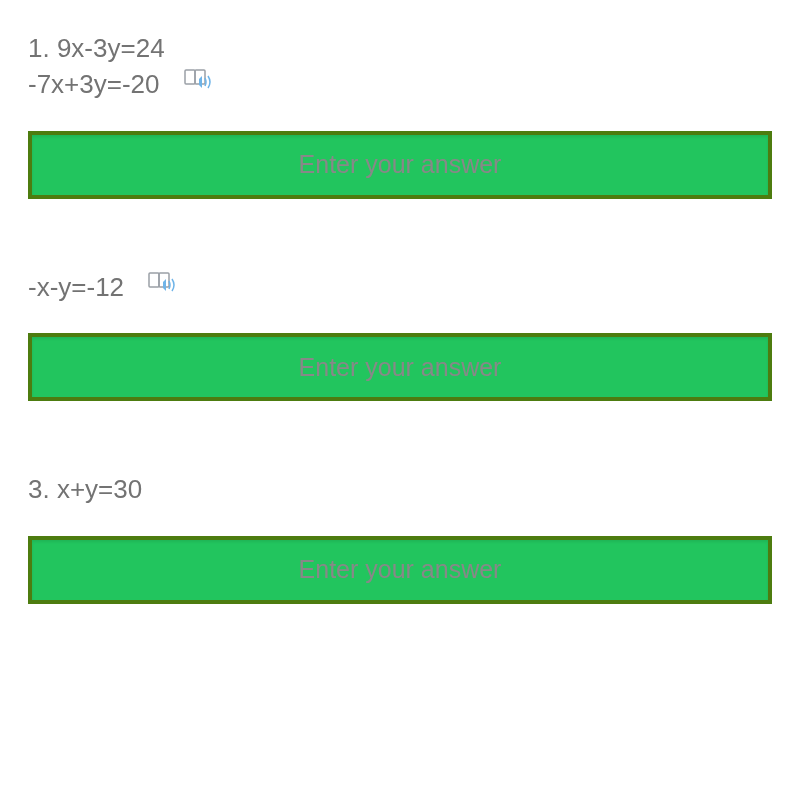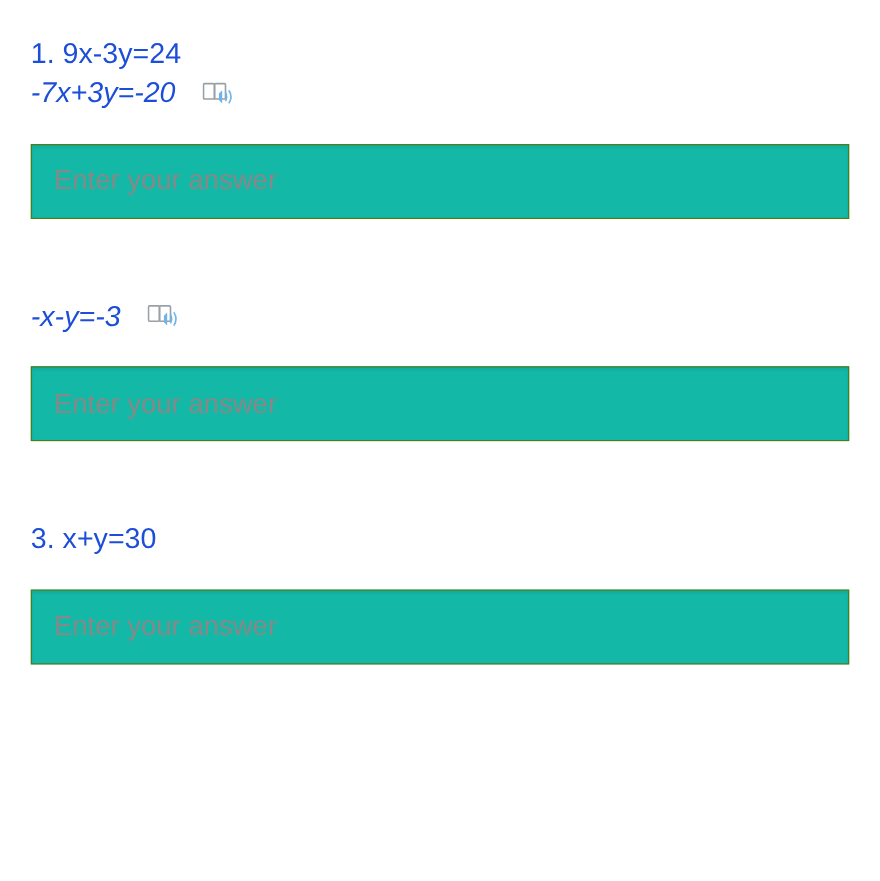--- a/index.html
+++ b/index.html
@@ -14,51 +14,50 @@
       width: 800px;
     }
     .question-block {
       margin-bottom: 70px;
     }
     .question-block:last-child {
       margin-bottom: 0;
     }
     .question-text {
       font-size: 26px;
-      color: #1d4ed8;
+      color: #737373;
       line-height: 1.4;
       margin-bottom: 28px;
     }
     .question-line {
       display: block;
     }
     .line-with-icon {
       display: flex;
-      align-items: center;
       gap: 24px;
-      font-style: italic;
     }
     .tts-icon {
       display: inline-flex;
       align-items: center;
       justify-content: center;
       width: 30px;
       height: 26px;
       cursor: pointer;
     }
     .answer-input {
       width: 100%;
       height: 68px;
       padding: 0 20px;
       font-size: 25px;
       color: #333;
-      border: 1px solid #4d7c0f;
-      background: #14b8a6;
+      border: 4px solid #4d7c0f;
+      background: #22c55e;
       box-shadow: inset 0 2px 3px rgba(0,0,0,0.08);
       outline: none;
+      text-align: center;
     }
     .answer-input::placeholder {
       color: #888;
     }
   </style>
 </head>
 <body>
 
 <div class="question-block">
   <div class="question-text">
@@ -75,21 +74,21 @@
         </svg>
       </span>
     </span>
   </div>
   <input type="text" class="answer-input" placeholder="Enter your answer" style="">
 </div>
 
 <div class="question-block">
   <div class="question-text">
     <span class="line-with-icon">
-      <span>-x-y=-3</span>
+      <span>-x-y=-12</span>
       <span class="tts-icon">
         <svg width="30" height="24" viewBox="0 0 30 24">
           <rect x="1" y="3" width="10" height="14" rx="1" fill="none" stroke="#9aa0a6" stroke-width="1.5"></rect>
           <rect x="11" y="3" width="10" height="14" rx="1" fill="none" stroke="#9aa0a6" stroke-width="1.5"></rect>
           <path d="M 15 16 L 15 12 L 18 9 L 18 21 L 15 18 Z" fill="#6fb4e8"></path>
           <path d="M 21 11 Q 23 15 21 19" fill="none" stroke="#6fb4e8" stroke-width="1.5"></path>
           <path d="M 24 9 Q 28 15 24 21" fill="none" stroke="#6fb4e8" stroke-width="1.5"></path>
         </svg>
       </span>
     </span>

